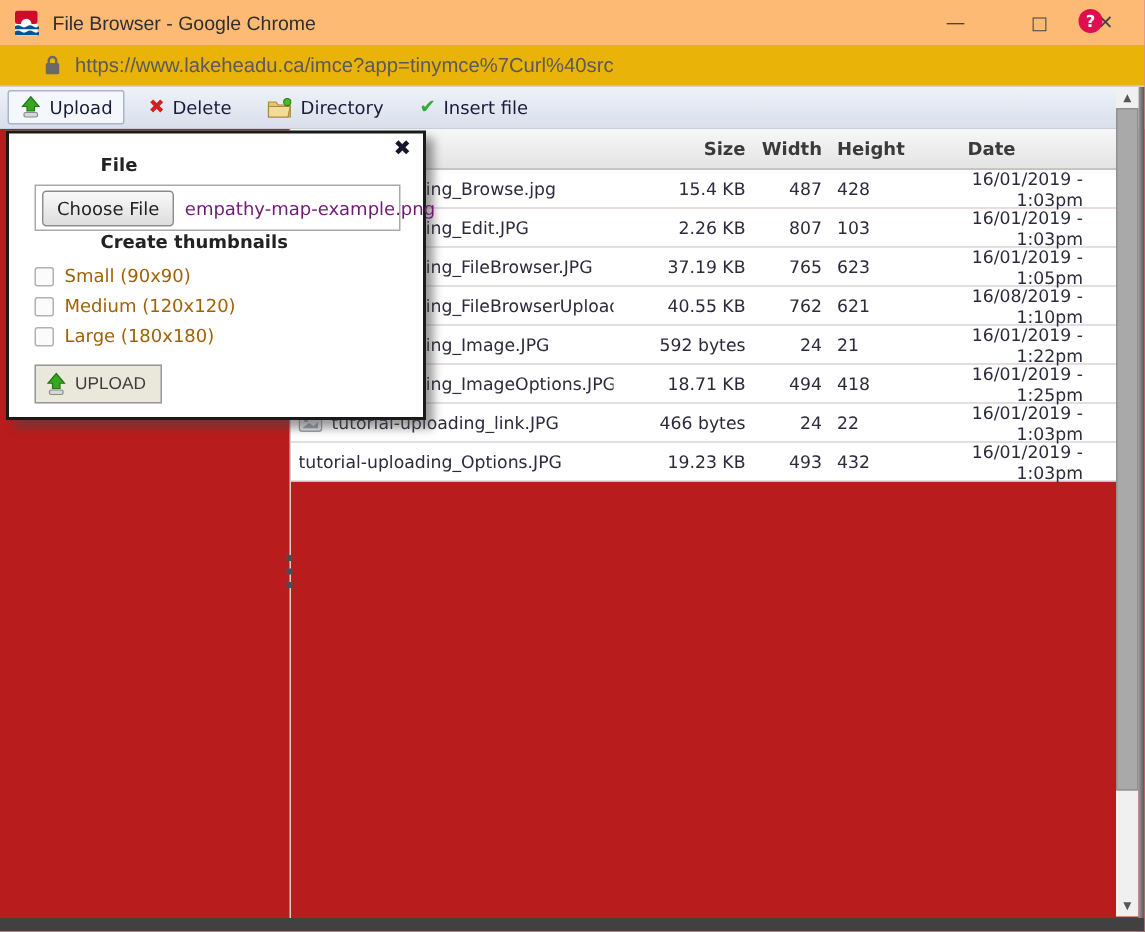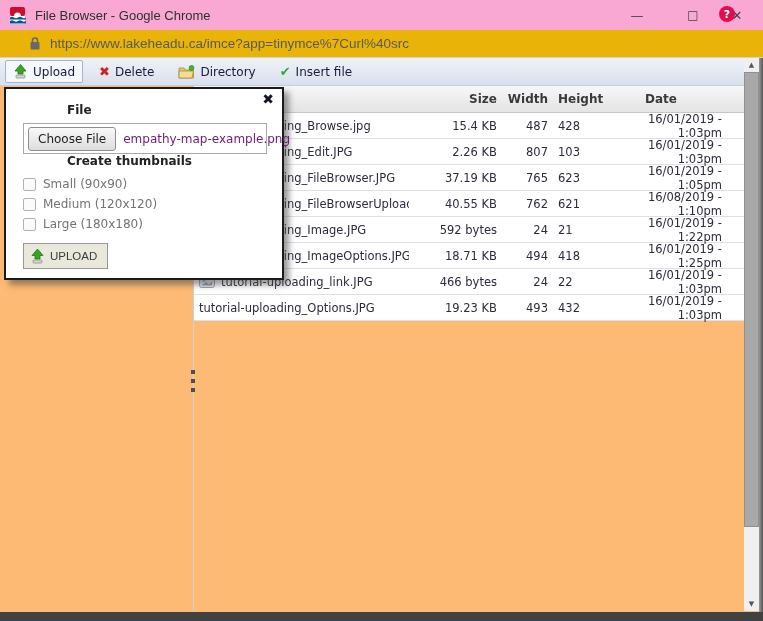--- a/index.html
+++ b/index.html
@@ -1,21 +1,21 @@
 <!DOCTYPE html>
 <html><head>
 <meta charset="utf-8">
 <style>
   * { margin:0; padding:0; box-sizing:border-box; }
   html,body { width:763px; height:621px; overflow:hidden; }
   body { position:relative; background:#ffffff; font-family:"DejaVu Sans", sans-serif; }
 
   
   .titlebar { position:absolute; left:0; top:0; width:763px; height:30px;
-    background:#f9a8d4; display:flex; align-items:center; }
+    background:#fdba74; display:flex; align-items:center; }
   .favicon { width:17px; height:17px; margin:0 9px 0 9px; flex:0 0 auto; }
   .win-title { font-family:"Liberation Sans", sans-serif; font-size:13px; color:#2f2f2f; }
   .win-btn { position:absolute; top:0; width:28px; height:30px; display:flex;
     align-items:center; justify-content:center; font-family:"DejaVu Sans", sans-serif;
     font-size:13px; color:#444; cursor:default; }
   .win-btn.min { right:112px; }
   .win-btn.max { right:56px; font-size:12px; }
   .win-btn.close { right:12px; }
 
   .urlbar { position:absolute; left:0; top:30px; width:763px; height:28px;
@@ -31,21 +31,21 @@
     font-size:12px; color:#1a1a3a; margin-right:8px; border:1px solid transparent;
     border-radius:2px; cursor:pointer; white-space:nowrap; }
   .tb-btn.active { background:#f4f7fb; border-color:#a9b4c8; }
   .glyph-red-x { color:#d21f1f; font-weight:bold; font-size:13px; }
   .glyph-check { color:#2fae2f; font-weight:bold; font-size:13px; }
   .help-btn { position:absolute; right:28px; top:6px; width:16px; height:16px;
     border-radius:50%; background:#e00e4e; color:#fff; font-size:11px; font-weight:bold;
     display:flex; align-items:center; justify-content:center; cursor:pointer; }
 
   
-  .content { position:absolute; left:0; top:86px; width:763px; height:526px; background:#fdba74; }
+  .content { position:absolute; left:0; top:86px; width:763px; height:526px; background:#b91c1c; }
   .splitter { position:absolute; left:193px; top:0; width:1px; height:526px; background:#cfcfcf; }
   .split-handle { position:absolute; left:187px; top:282px; width:12px; height:26px;
     display:flex; flex-direction:column; align-items:center; justify-content:space-between;
     padding:2px 0; cursor:col-resize; }
   .split-handle i { width:4px; height:4px; background:#4c4c55; display:block; }
 
   
   .file-table { position:absolute; left:194px; top:0; width:550px; }
   .ft-header { display:flex; height:27px; align-items:center;
     background:linear-gradient(#f7f7f7, #e4e4e4); border-bottom:1px solid #c6c6c6;
@@ -81,21 +81,21 @@
     padding:14px 16px 10px 17px; z-index:10; }
   .popup-close { position:absolute; top:3px; right:8px; font-size:14px; font-weight:bold;
     color:#15152e; cursor:pointer; line-height:14px; }
   .popup-label { font-size:12px; font-weight:bold; color:#222; margin-bottom:6px;margin-left:44px; }
   .file-input { border:1px solid #a9a9a9; height:31px; display:flex; align-items:center;
     padding:0 4px; margin-bottom:0; width:244px; }
   .choose-btn { border:1px solid #8d8d8d; border-radius:3px;
     background:linear-gradient(#f9f9f9,#dddddd); font-size:12px; color:#222;
     padding:4px 9px; cursor:pointer; font-family:"DejaVu Sans", sans-serif; white-space:nowrap; }
   .file-name { font-size:12px; color:#701a75; margin-left:7px; white-space:nowrap; }
-  .thumb-opt { display:flex; align-items:center; gap:7px; height:20px; font-size:12px; color:#737373; }
+  .thumb-opt { display:flex; align-items:center; gap:7px; height:20px; font-size:12px; color:#a16207; }
   .checkbox { width:13px; height:13px; border:1px solid #b2b2b2; background:#fbfbfb;
     border-radius:2px; flex:0 0 auto; cursor:pointer; }
   .upload-btn { margin-top:9px; display:inline-flex; align-items:center; gap:5px;
     border:1px solid #989898; background:#e9e8db; padding:4px 10px 4px 6px;
     font-size:11.5px; color:#3d3d3d; cursor:pointer; }
 </style>
 </head>
 <body>
 
 <div class="titlebar">

